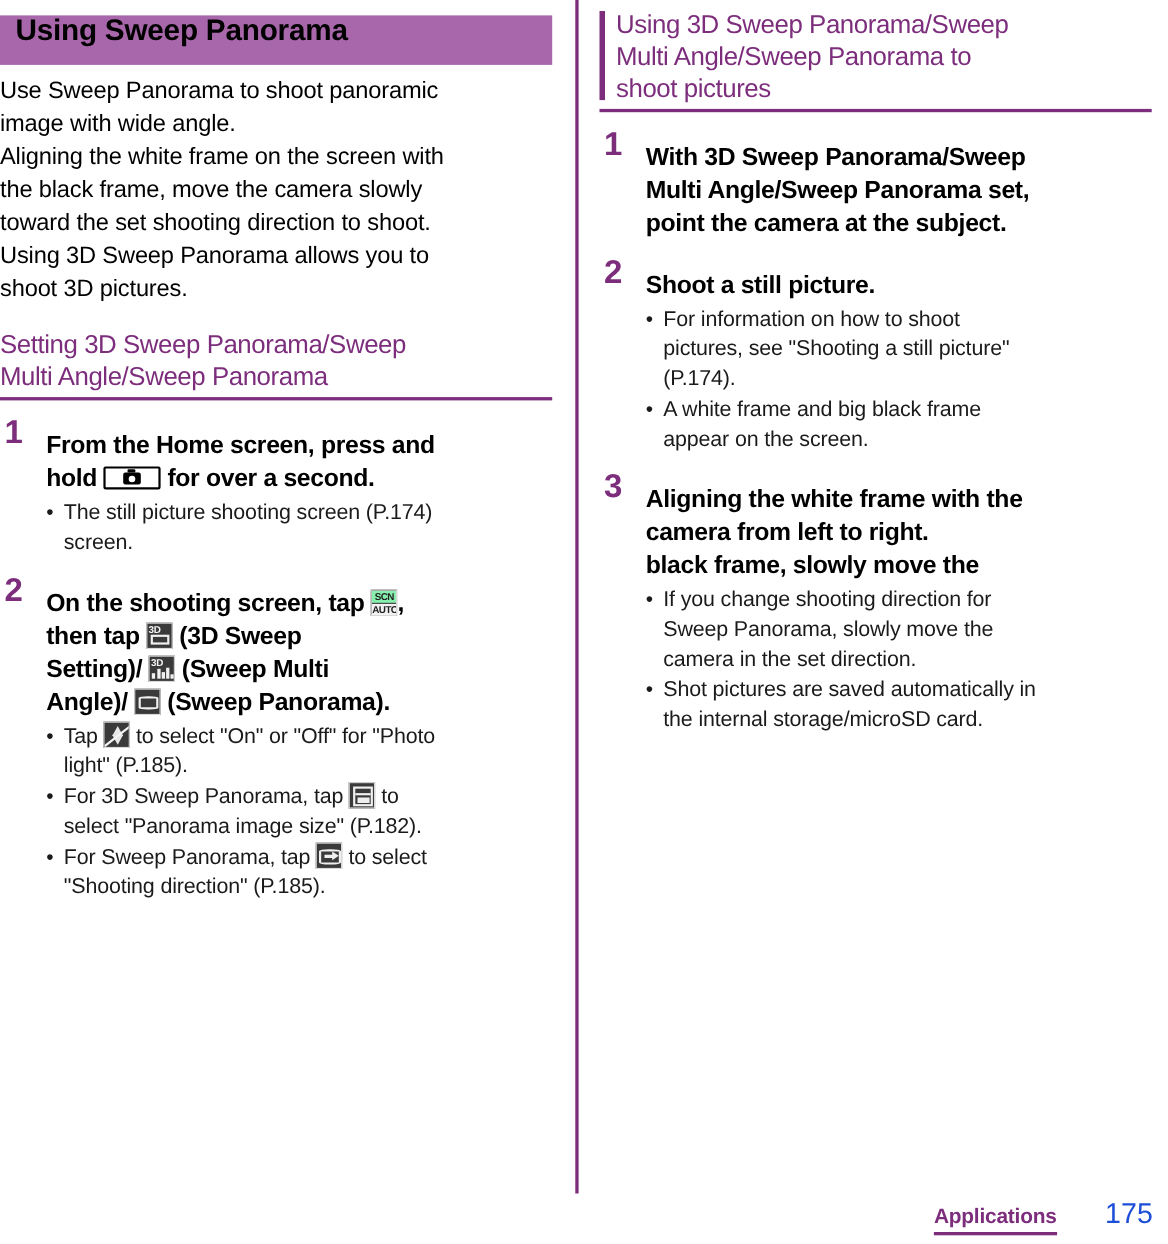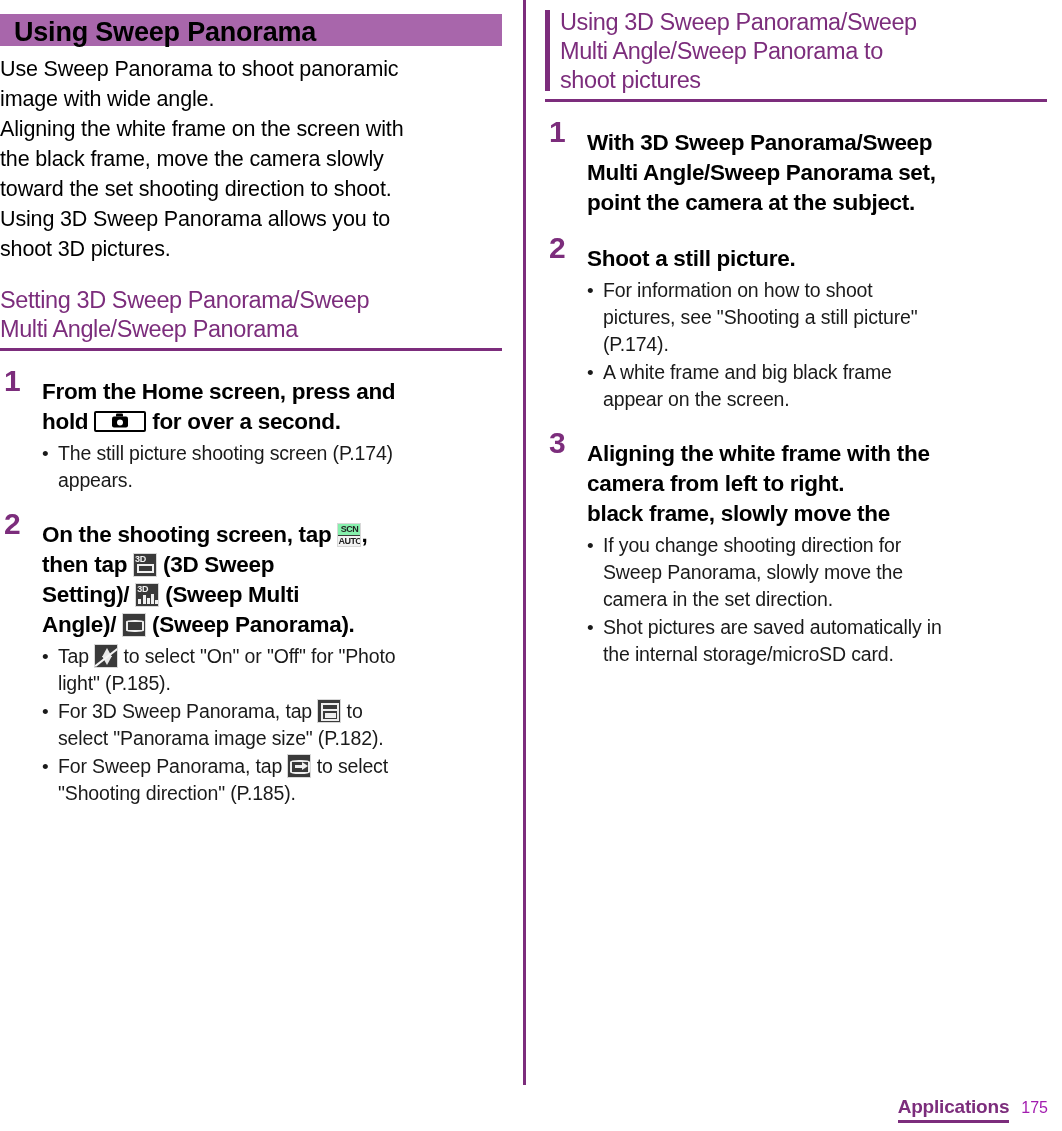--- a/index.html
+++ b/index.html
@@ -34,23 +34,23 @@
     left: 523px;
     top: 0px;
     width: 3px;
     height: 1085px;
     background: #7c2d7c;
   }
 
   
   .bar-heading {
     background: #a866ab;
-    height: 32px;
+    height: 45px;
     display: flex;
-    align-items: flex-end;
+    align-items: flex-start;
     padding-left: 14px;
     margin-top: 14px;
   }
   .bar-heading .txt {
     font-size: 27px;
     font-weight: bold;
     color: #000000;
     letter-spacing: -0.2px;
     line-height: 1;
   }
@@ -326,33 +326,34 @@
     border-left: 6px solid #efefef;
   }
 
   
   .footer {
     position: absolute;
     right: 14px;
     bottom: 8px;
     display: flex;
     align-items: baseline;
-    gap: 12px;
+    gap: 24px;
   }
   .footer .tag {
     color: #7c2d7c;
     font-size: 19px;
     font-weight: bold;
     border-bottom: 3px solid #7c2d7c;
     padding-bottom: 2px;
     letter-spacing: -0.2px;
   }
   .footer .pageno {
-    font-size: 16px;
-    color: #a21caf;
+    font-size: 26px;
+    color: #1d4ed8;
+    margin-left: 20px;
   }
 </style>
 </head>
 <body>
 
 <div class="page">
 
   <div class="col-divider"></div>
 
   <div class="col col-left">
@@ -386,21 +387,21 @@
           </span>
           <span class="ln">
             <span>hold </span><span class="ico ico-camkey"><span class="cam"></span></span><span> for over a second.</span>
           </span>
         </div>
         <div class="bullets">
           <div class="bullet">
             <span class="dot">•</span>
             <span class="btxt">
               <span class="ln">The still picture shooting screen (P.174)</span>
-              <span class="ln">appears.</span>
+              <span class="ln">screen.</span>
             </span>
           </div>
         </div>
       </div>
     </div>
 
     <div class="step">
       <div class="step-num">2</div>
       <div class="step-body">
         <div class="step-title">

